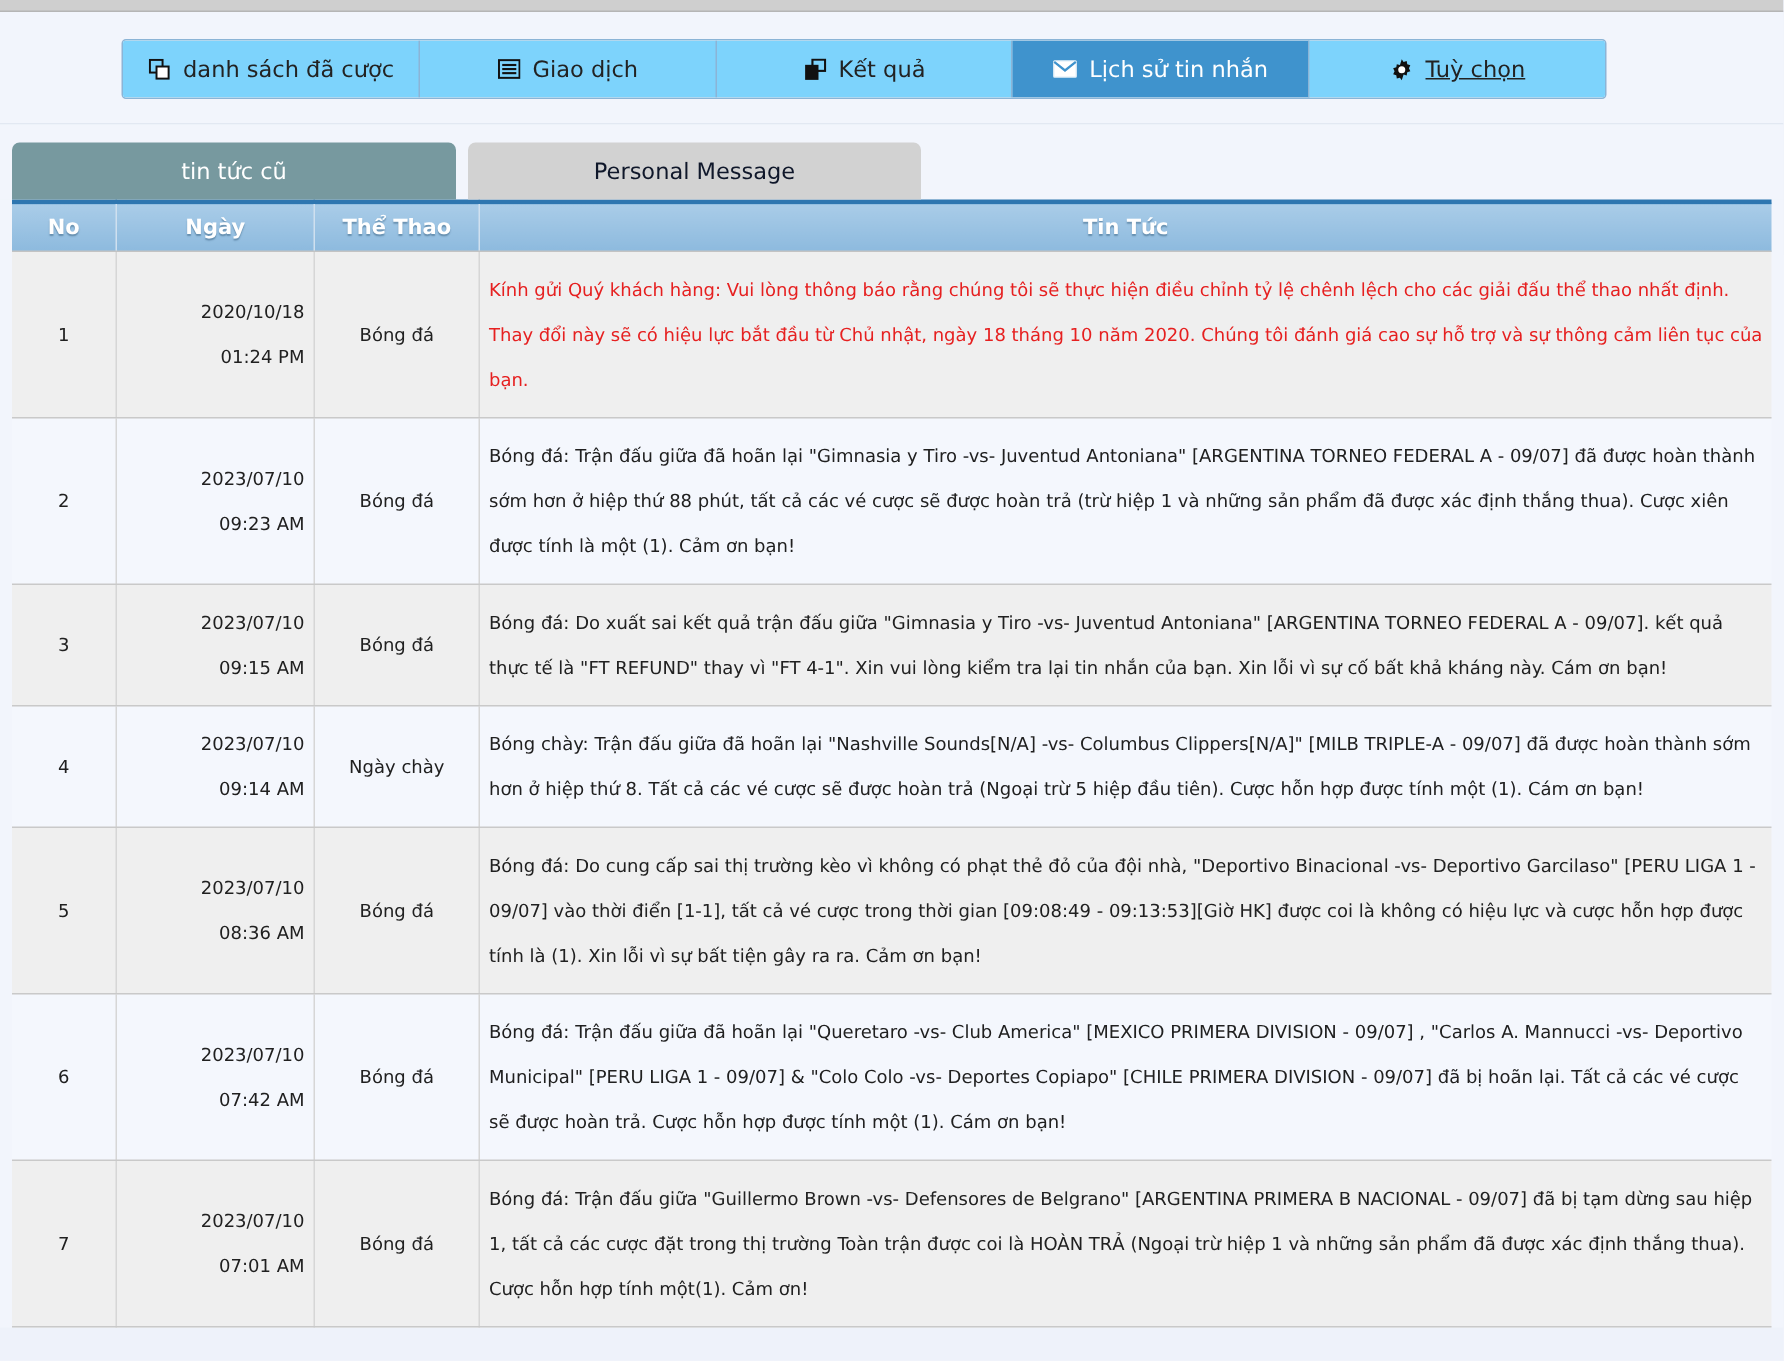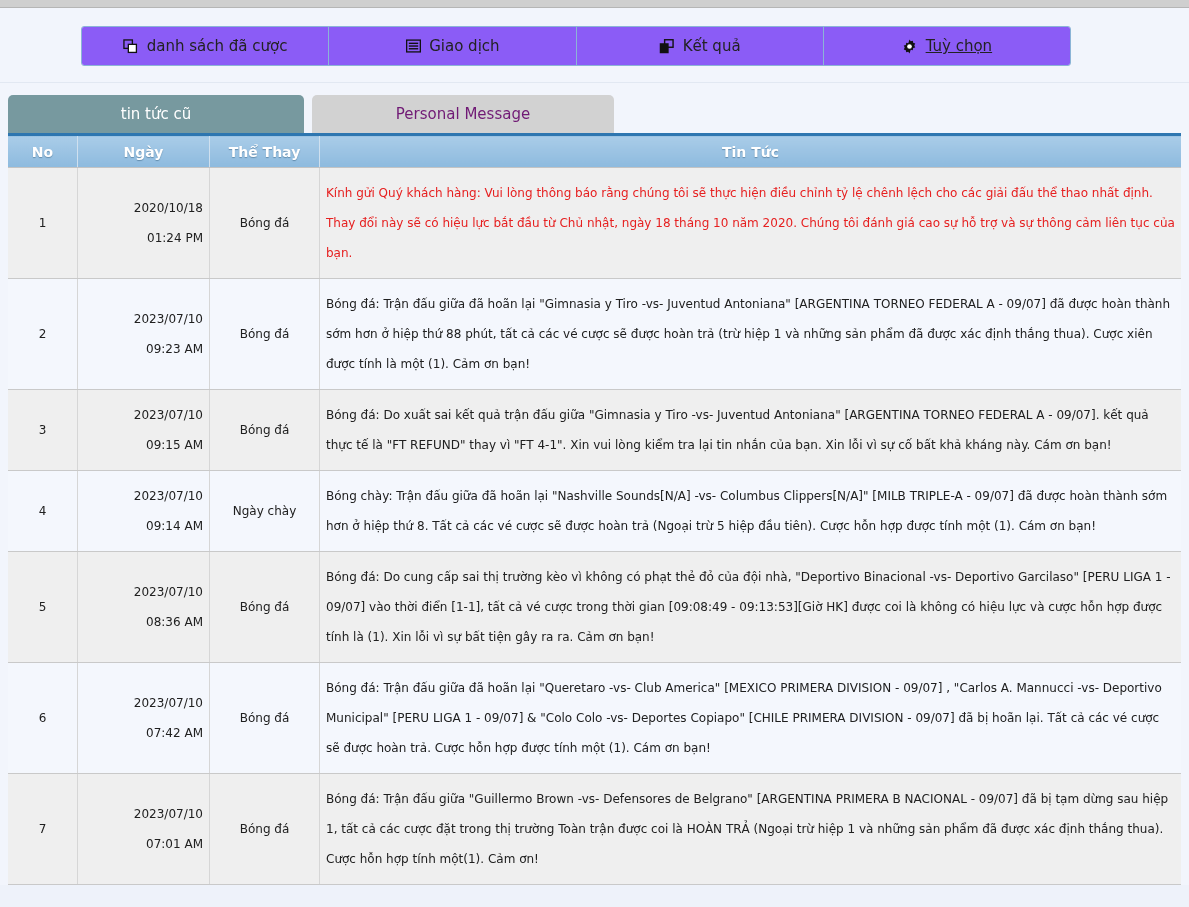--- a/index.html
+++ b/index.html
@@ -41,21 +41,21 @@
   }
   .nav-tab {
     flex: 1 1 0;
     height: 38px;
     display: flex;
     align-items: center;
     justify-content: center;
     gap: 8px;
     font-size: 15px;
     color: #222;
-    background: #8b5cf6;
+    background: #7dd3fc;
     border-right: 1px solid #8bb4d6;
     cursor: pointer;
     white-space: nowrap;
     box-sizing: border-box;
   }
   .nav-tab:last-child { border-right: none; text-decoration: underline; }
   .nav-tab.active {
     background: #3f93cd;
     color: #ffffff;
   }
@@ -87,21 +87,21 @@
     box-sizing: border-box;
   }
   .subtab.sel {
     width: 296px;
     background: #77999f;
     color: #ffffff;
   }
   .subtab.unsel {
     width: 302px;
     background: #d2d2d2;
-    color: #701a75;
+    color: #0f172a;
   }
 
   
   .table-wrap {
     padding: 0 8px 0 8px;
     background: #f2f5fc;
     box-sizing: border-box;
   }
   table.msg {
     width: 1173px;
@@ -179,20 +179,29 @@
     <div class="nav-tab">
       <span class="tab-ico">
         <svg width="15" height="15" viewBox="0 0 16 16">
           <rect x="6" y="0.8" width="9" height="8" fill="none" stroke="#111" stroke-width="1.5"></rect>
           <rect x="0.8" y="4.5" width="9.5" height="10.7" fill="#111"></rect>
         </svg>
       </span>
       <span>Kết quả</span>
     </div>
 
+    <div class="nav-tab active">
+      <span class="tab-ico">
+        <svg width="16" height="12" viewBox="0 0 16 12">
+          <rect x="0.6" y="0.6" width="14.8" height="10.8" rx="0.5" fill="#fff" stroke="#e9f3fa" stroke-width="1"></rect>
+          <path d="M0.8 1.2 L8 7 L15.2 1.2" fill="none" stroke="#3f93cd" stroke-width="1.5"></path>
+        </svg>
+      </span>
+      <span>Lịch sử tin nhắn</span>
+    </div>
 
     <div class="nav-tab">
       <span class="tab-ico">
         <svg width="15" height="15" viewBox="0 0 16 16">
           <path fill="#111" d="M8 0.5l1.3 1.9 2.2-0.6 0.4 2.3 2.2 0.7-1 2.1 1 2.1-2.2 0.7-0.4 2.3-2.2-0.6L8 15.5l-1.3-1.9-2.2 0.6-0.4-2.3-2.2-0.7 1-2.1-1-2.1 2.2-0.7 0.4-2.3 2.2 0.6z"></path>
           <circle cx="8" cy="8" r="2.5" fill="#fff"></circle>
         </svg>
       </span>
       <span>Tuỳ chọn</span>
     </div>
@@ -204,21 +213,21 @@
   <div class="subtab sel">tin tức cũ</div>
   <div class="subtab unsel">Personal Message</div>
 </div>
 
 <div class="table-wrap">
   <table class="msg">
     <thead>
       <tr>
         <th class="h-no">No</th>
         <th class="h-date">Ngày</th>
-        <th class="h-sport">Thể Thay</th>
+        <th class="h-sport">Thể Thao</th>
         <th class="h-news">Tin Tức</th>
       </tr>
     </thead>
     <tbody id="msg-body">
         <tr class="odd">
           <td class="c-no">1</td>
           <td class="c-date">2020/10/18
 01:24 PM</td>
           <td class="c-sport">Bóng đá</td>
           <td class="c-news alert">Kính gửi Quý khách hàng: Vui lòng thông báo rằng chúng tôi sẽ thực hiện điều chỉnh tỷ lệ chênh lệch cho các giải đấu thể thao nhất định. Thay đổi này sẽ có hiệu lực bắt đầu từ Chủ nhật, ngày 18 tháng 10 năm 2020. Chúng tôi đánh giá cao sự hỗ trợ và sự thông cảm liên tục của bạn.</td>

